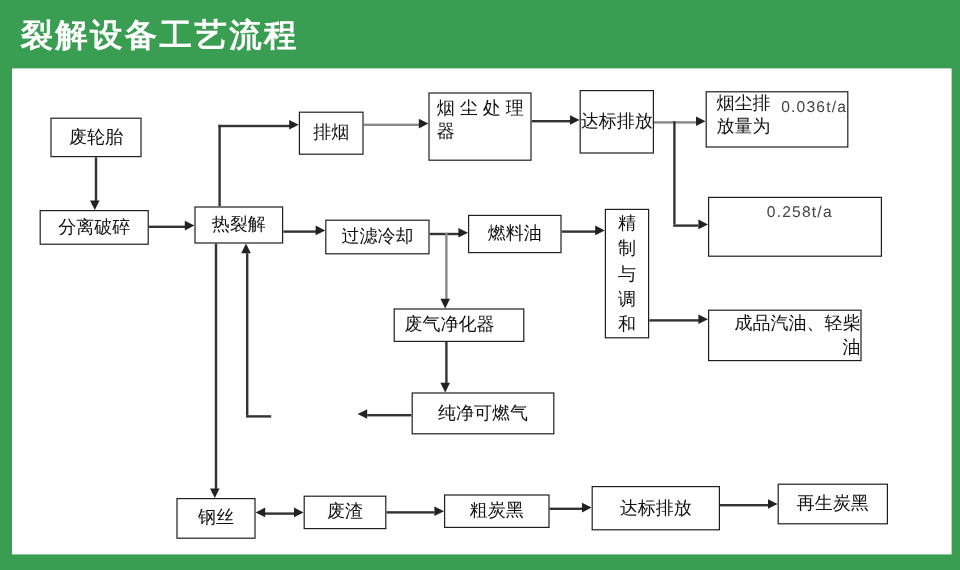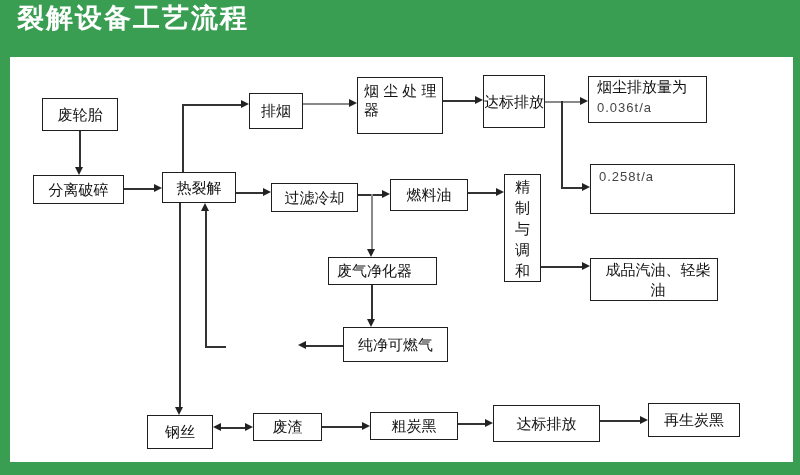--- a/index.html
+++ b/index.html
@@ -3,40 +3,40 @@
 <meta charset="utf-8">
 <style>
   html,body{margin:0;padding:0;}
   .page{
     position:relative;width:800px;height:475px;overflow:hidden;
     background:#3A9E52;
     font-family:"Liberation Sans","DejaVu Sans",sans-serif;
   }
   .header{
     position:absolute;left:0;top:0;width:100%;height:57px;
-    display:flex;padding-left:17px;box-sizing:border-box;
+    display:flex;align-items:center;padding-left:17px;box-sizing:border-box;
   }
   .header h1{
     margin:0;font-size:27px;font-weight:bold;color:#FFFFFF;letter-spacing:2px;
   }
   .canvas{
     position:absolute;left:10px;top:57px;width:783px;height:405px;background:#FFFFFF;
   }
   .layer{position:absolute;inset:0;}
   .node{
     position:absolute;box-sizing:border-box;background:#FFFFFF;
     border:1.5px solid #1F1F1F;color:#111111;font-size:15px;line-height:20px;
     display:flex;align-items:center;justify-content:center;text-align:center;
     z-index:2;
   }
-  .node.al{justify-content:flex-start;text-align:center;padding-left:8px;}
+  .node.al{justify-content:flex-start;text-align:right;padding-left:8px;}
   .node.wrapbox{align-items:flex-start;justify-content:flex-start;text-align:left;
     padding:3px 4px 0 6px;line-height:19px;}
   .node.vert{padding:0 7px;line-height:21px;align-items:center;}
-  .node.twoline{flex-direction:column;align-items:flex-start;justify-content:flex-start;
+  .node.twoline{flex-direction:row;align-items:flex-start;justify-content:center;
     text-align:left;padding-left:8px;line-height:19px;}
   .node .val{font-size:13px;color:#444444;letter-spacing:1px;margin-top:2px;}
   .ln{position:absolute;background:#333333;z-index:1;}
   .ln.gray{background:#8a8a8a;}
   .ah{position:absolute;width:0;height:0;z-index:1;}
   .ah.r{border-left:8px solid #222222;border-top:4.5px solid transparent;border-bottom:4.5px solid transparent;}
   .ah.l{border-right:8px solid #222222;border-top:4.5px solid transparent;border-bottom:4.5px solid transparent;}
   .ah.d{border-top:8px solid #222222;border-left:4.5px solid transparent;border-right:4.5px solid transparent;}
   .ah.u{border-bottom:8px solid #222222;border-left:4.5px solid transparent;border-right:4.5px solid transparent;}
 </style>
@@ -86,21 +86,21 @@
       </div>
     <div class="node" style="left:390px;top:179px;width:78px;height:32px">
         <span>燃料油</span>
       </div>
     <div class="node vert" style="left:504px;top:174px;width:37px;height:108px">
         <span>精制与调和</span>
       </div>
     <div class="node al" style="left:328px;top:257px;width:109px;height:28px">
         <span>废气净化器</span>
       </div>
-    <div class="node" style="left:343px;top:327px;width:105px;height:35px">
+    <div class="node" style="left:343px;top:327px;width:119px;height:35px">
         <span>纯净可燃气</span>
       </div>
     <div class="node" style="left:147px;top:415px;width:66px;height:34px">
         <span>钢丝</span>
       </div>
     <div class="node" style="left:253px;top:413px;width:69px;height:28px">
         <span>废渣</span>
       </div>
     <div class="node" style="left:370px;top:412px;width:88px;height:28px">
         <span>粗炭黑</span>

